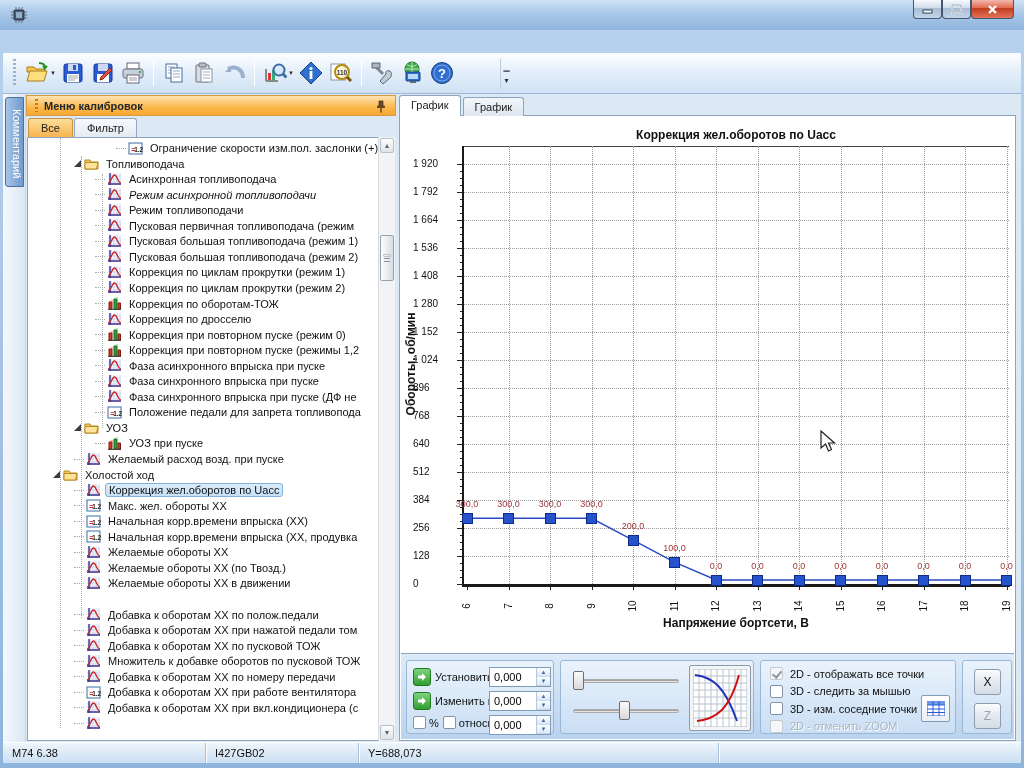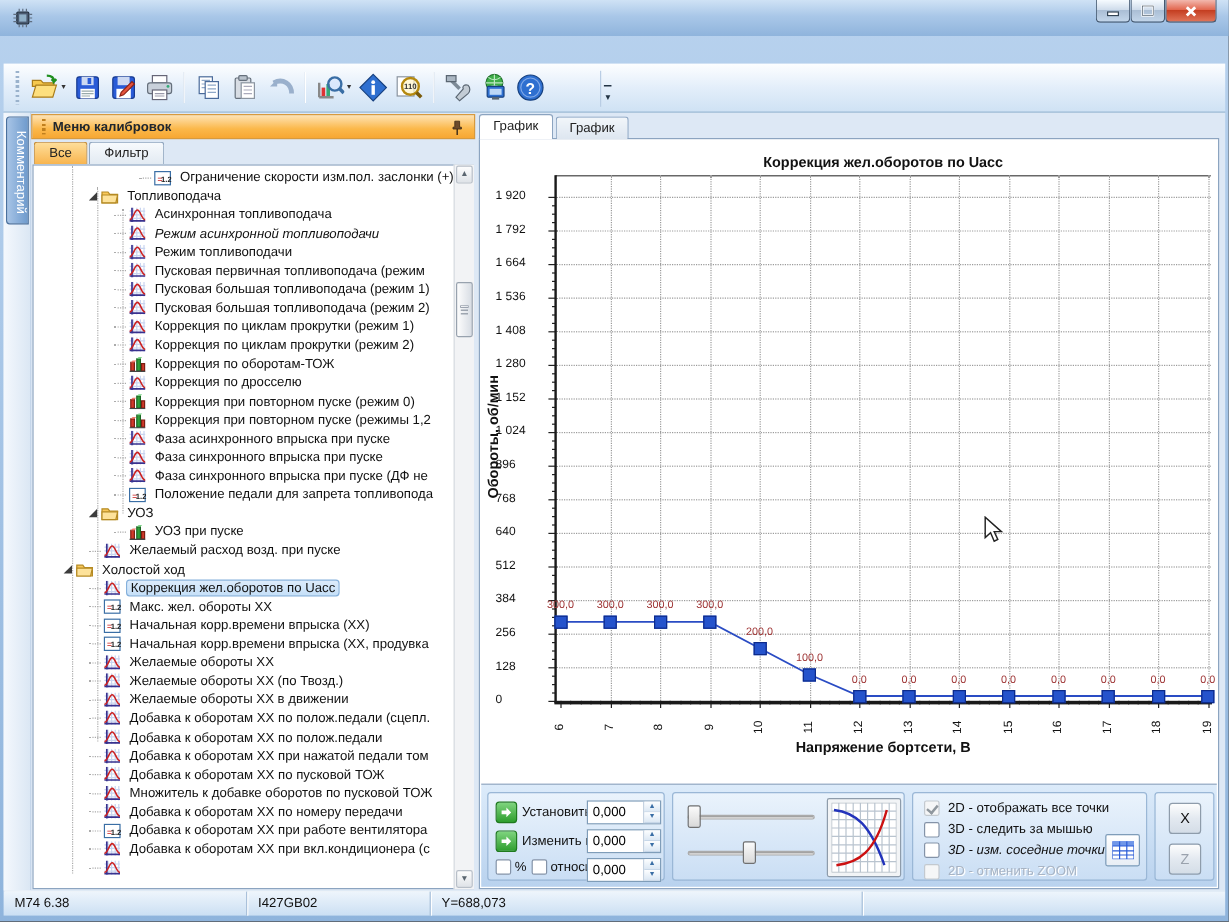--- a/index.html
+++ b/index.html
@@ -674,34 +674,20 @@
               <svg width="15" height="13" viewBox="0 0 15 13">
                 <rect x="1" y="0" width="13" height="12" fill="#fff"></rect>
                 <g stroke="#c8d4f0">
                   <path d="M4 0v12M7 0v12M10 0v12M13 0v12M1 3h13M1 6h13M1 9h13"></path>
                 </g>
                 <path d="M3 0v12M1 11h13" stroke="#38328f" stroke-width="1.4"></path>
                 <path d="M1 10 C4 10 5 2 7.5 2 S 11 10 14 10" fill="none" stroke="#cc2222" stroke-width="1.3"></path>
               </svg>
             </span>
             <span class="tree-label">Желаемые обороты ХХ в движении</span>
-          </div>
-          <div class="tree-row" style="top: 452.95px; left: 46px;">
-            <div style="width: 10px; border-top: 1px dotted rgb(171, 171, 171); margin-right: 2px;"></div>
-            <span style="display: inline-flex;">
-              <svg width="15" height="13" viewBox="0 0 15 13">
-                <rect x="1" y="0" width="13" height="12" fill="#fff"></rect>
-                <g stroke="#c8d4f0">
-                  <path d="M4 0v12M7 0v12M10 0v12M13 0v12M1 3h13M1 6h13M1 9h13"></path>
-                </g>
-                <path d="M3 0v12M1 11h13" stroke="#38328f" stroke-width="1.4"></path>
-                <path d="M1 10 C4 10 5 2 7.5 2 S 11 10 14 10" fill="none" stroke="#cc2222" stroke-width="1.3"></path>
-              </svg>
-            </span>
-            <span class="tree-label">Добавка к оборотам ХХ по полож.педали (сцепл.</span>
           </div>
           <div class="tree-row" style="top: 468.5px; left: 46px;">
             <div style="width: 10px; border-top: 1px dotted rgb(171, 171, 171); margin-right: 2px;"></div>
             <span style="display: inline-flex;">
               <svg width="15" height="13" viewBox="0 0 15 13">
                 <rect x="1" y="0" width="13" height="12" fill="#fff"></rect>
                 <g stroke="#c8d4f0">
                   <path d="M4 0v12M7 0v12M10 0v12M13 0v12M1 3h13M1 6h13M1 9h13"></path>
                 </g>
                 <path d="M3 0v12M1 11h13" stroke="#38328f" stroke-width="1.4"></path>
@@ -1117,21 +1103,21 @@
           <div class="group" style="left:359px;width:196px;">
             <div id="cb-list">
                 <div class="crow" style="left: 9px; top: 6px;">
                   <div class="cb checked disabled"></div>
                   <span class="cblabel">2D - отображать все точки</span>
                 </div>
                 <div class="crow" style="left: 9px; top: 23.5px;">
                   <div class="cb"></div>
                   <span class="cblabel">3D - следить за мышью</span>
                 </div>
-                <div class="crow" style="left: 9px; top: 41px; font-style: italic;">
+                <div class="crow" style="left: 9px; top: 41px;">
                   <div class="cb"></div>
                   <span class="cblabel">3D - изм. соседние точки</span>
                 </div>
                 <div class="crow" style="left: 9px; top: 58.5px;">
                   <div class="cb disabled"></div>
                   <span class="cblabel disabled">2D - отменить ZOOM</span>
                 </div>
               </div>
             <div style="position:absolute;left:160px;top:34px;width:29px;height:27px;border:1px solid #7f9db9;border-radius:2px;background:linear-gradient(#fff,#e8eef5);display:flex;align-items:center;justify-content:center;">
               <svg width="18" height="15" viewBox="0 0 18 15">

